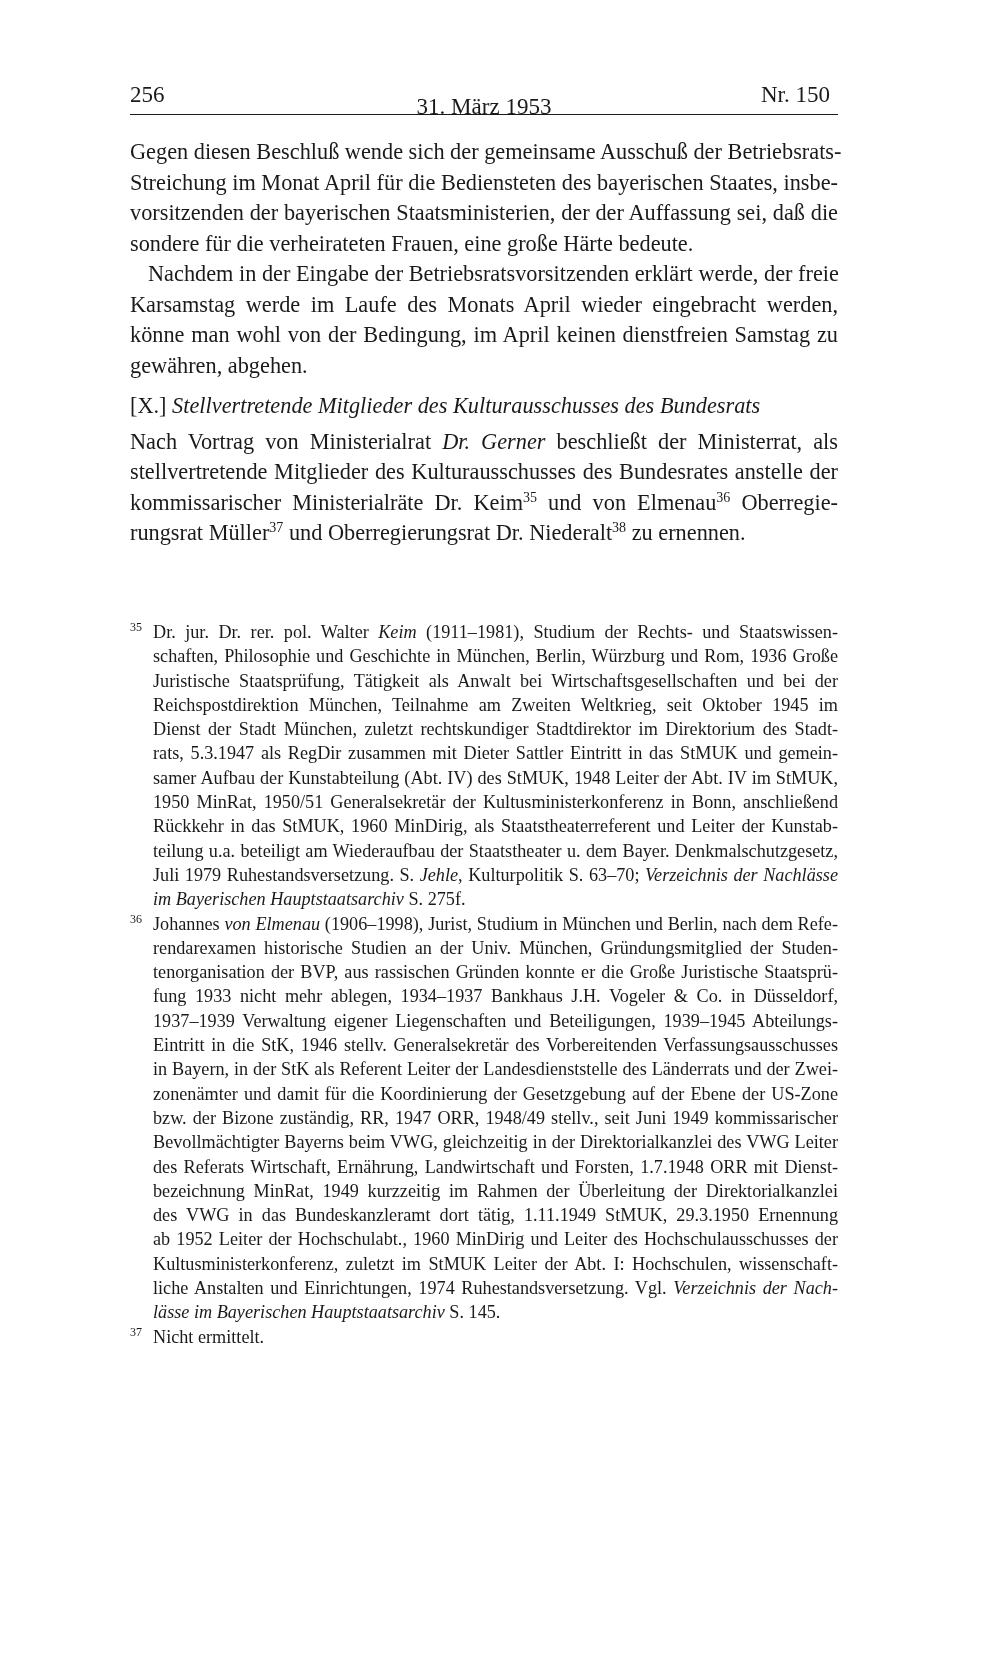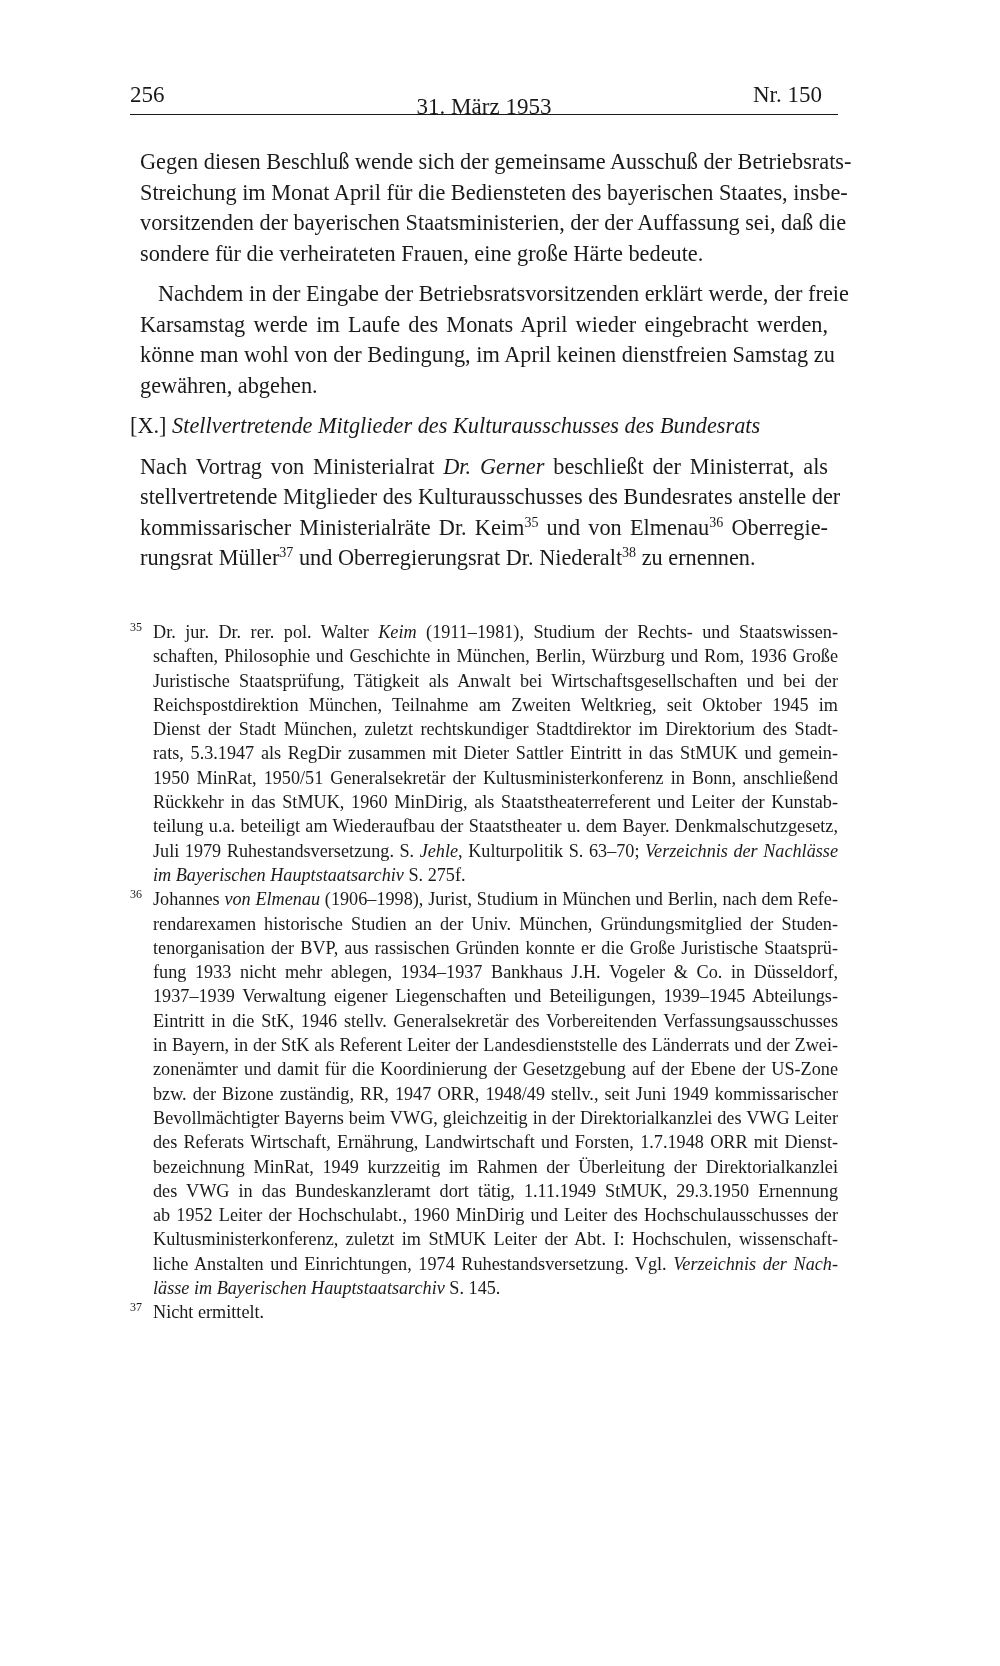--- a/index.html
+++ b/index.html
@@ -20,39 +20,39 @@
       position: absolute;
       left: 130px;
       top: 80px;
       width: 708px;
       height: 32px;
       font-size: 23px;
       line-height: 30px;
     }
     .running-head .rh-page { position: absolute; left: 0; top: 0; }
     .running-head .rh-date { position: absolute; left: 0; right: 0; top: 12px; text-align: center; }
-    .running-head .rh-nr { position: absolute; right: 16px; top: 0; text-align: right; }
+    .running-head .rh-nr { position: absolute; right: 8px; top: 0; text-align: right; }
     .head-rule {
       position: absolute;
       left: 130px;
       top: 114px;
       width: 708px;
       height: 0;
       border-top: 1.5px solid #1a1a1a;
     }
     .body-text {
       position: absolute;
       left: 130px;
       top: 137px;
       width: 708px;
       font-size: 22.3px;
       line-height: 30.5px;
     }
     .body-text p {
-      margin: 10px;
+      margin: 0;
       text-align: justify;
       hyphens: manual;
     }
     .line { display: block; text-align: justify; text-align-last: justify; white-space: nowrap; }
     .line.last { text-align-last: left; }
     .section-heading {
       margin: 10px 0 5px 0 !important;
       font-style: italic;
     }
     .section-heading .num { font-style: normal; }
@@ -128,20 +128,21 @@
 
   <div class="footnotes">
     <div class="fn" id="fn35">
       <span class="fn-mark">35</span>
     <span class="fn-line"><span>Dr. jur. Dr. rer. pol. Walter </span><span class="it">Keim</span><span> (1911–1981), Studium der Rechts- und Staatswissen-</span></span>
         <span class="fn-line"><span>schaften, Philosophie und Geschichte in München, Berlin, Würzburg und Rom, 1936 Große</span></span>
         <span class="fn-line"><span>Juristische Staatsprüfung, Tätigkeit als Anwalt bei Wirtschaftsgesellschaften und bei der</span></span>
         <span class="fn-line"><span>Reichspostdirektion München, Teilnahme am Zweiten Weltkrieg, seit Oktober 1945 im</span></span>
         <span class="fn-line"><span>Dienst der Stadt München, zuletzt rechtskundiger Stadtdirektor im Direktorium des Stadt-</span></span>
         <span class="fn-line"><span>rats, 5.3.1947 als RegDir zusammen mit Dieter Sattler Eintritt in das StMUK und gemein-</span></span>
+        <span class="fn-line"><span>samer Aufbau der Kunstabteilung (Abt. IV) des StMUK, 1948 Leiter der Abt. IV im StMUK,</span></span>
         <span class="fn-line"><span>1950 MinRat, 1950/51 Generalsekretär der Kultusministerkonferenz in Bonn, anschließend</span></span>
         <span class="fn-line"><span>Rückkehr in das StMUK, 1960 MinDirig, als Staatstheaterreferent und Leiter der Kunstab-</span></span>
         <span class="fn-line"><span>teilung u.a. beteiligt am Wiederaufbau der Staatstheater u. dem Bayer. Denkmalschutzgesetz,</span></span>
         <span class="fn-line"><span>Juli 1979 Ruhestandsversetzung. S. </span><span class="it">Jehle</span><span>, Kulturpolitik S. 63–70; </span><span class="it">Verzeichnis der Nachlässe</span></span>
         <span class="fn-line last"><span class="it">im Bayerischen Hauptstaatsarchiv</span><span> S. 275f.</span></span>
       </div>
     <div class="fn" id="fn36">
       <span class="fn-mark">36</span>
     <span class="fn-line"><span>Johannes </span><span class="it">von Elmenau</span><span> (1906–1998), Jurist, Studium in München und Berlin, nach dem Refe-</span></span>
         <span class="fn-line"><span>rendarexamen historische Studien an der Univ. München, Gründungsmitglied der Studen-</span></span>

